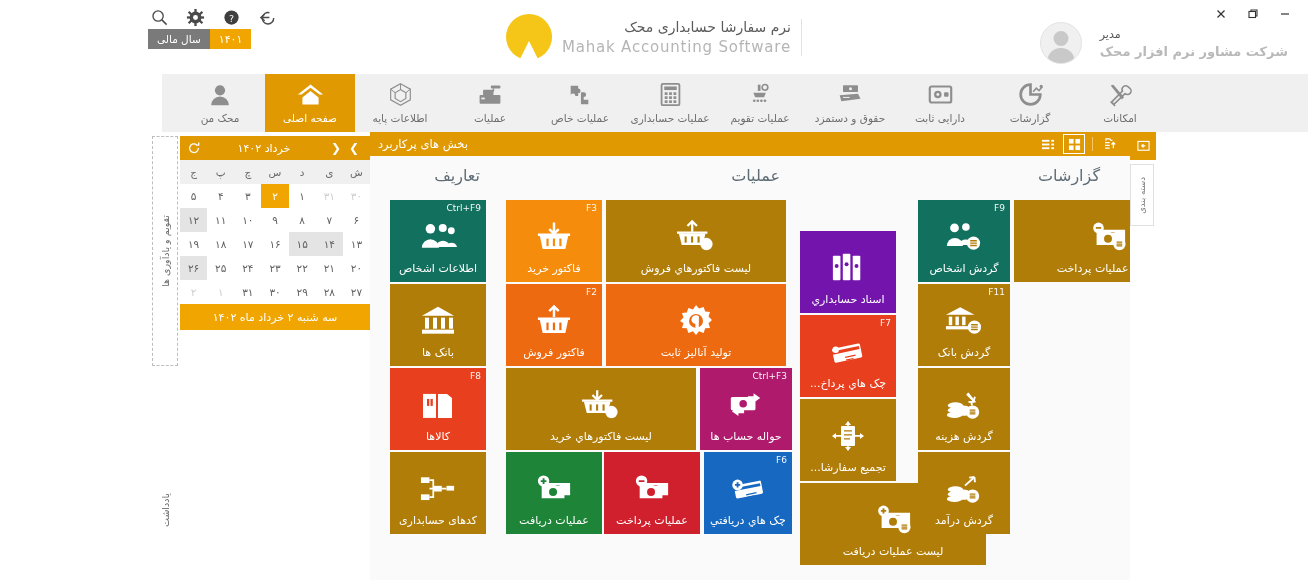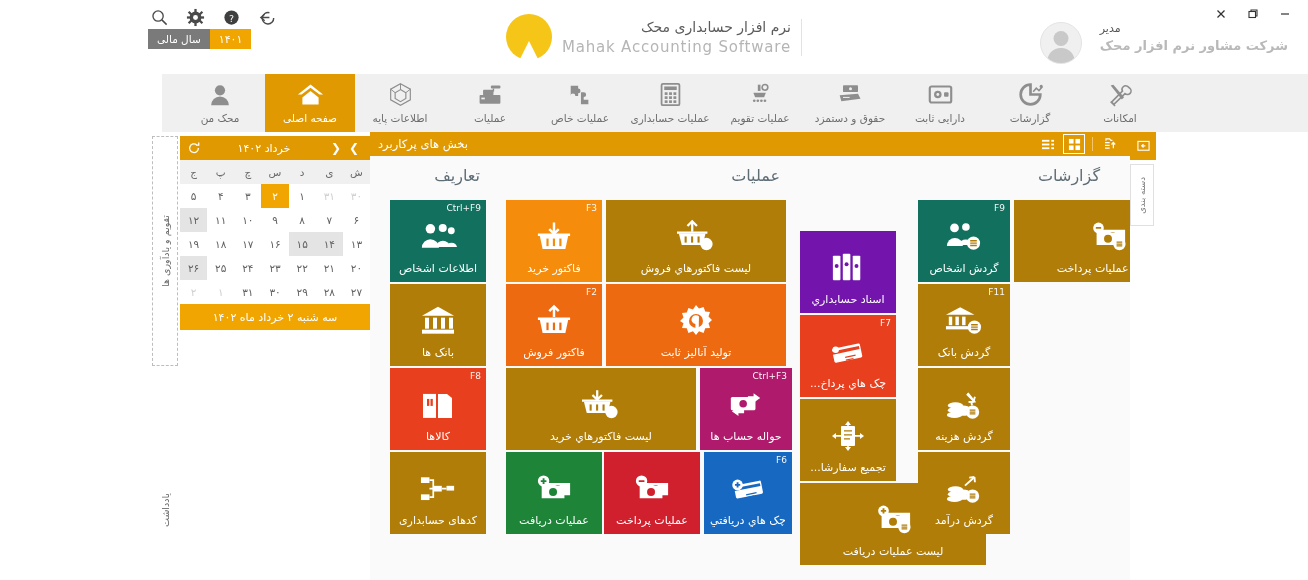--- a/index.html
+++ b/index.html
@@ -31,21 +31,21 @@
   .logo-mark { width:46px; height:46px; position:relative; }
   .logo-mark .blob { position:absolute; inset:0; background:#f5c518; border-radius:50%; }
   .logo-mark .notch { position:absolute; left:50%; bottom:-1px; transform:translateX(-50%);
                       width:20px; height:20px; background:#fff;
                       clip-path: polygon(0 100%, 50% 0, 100% 100%); }
   .logo-txt { display:flex; flex-direction:column; gap:3px; padding-right:10px;
               border-right:1px solid #e2e2e2; }
   .logo-fa { font-size:14px; color:#5b5b5b; letter-spacing:.5px; }
   .logo-en { font-size:15px; color:#b5b5b5; letter-spacing:.8px; }
 
-  .user { position:absolute; top:22px; right:20px; display:flex; gap:18px; }
+  .user { position:absolute; top:22px; right:20px; display:flex; align-items:center; gap:18px; }
   .user-txt { text-align:left; display:flex; flex-direction:column; gap:3px; }
   .user-name { font-size:11px; color:#555; }
   .user-org { font-size:13px; color:#b9b9b9;font-weight:bold; }
   .avatar { width:42px; height:42px; border-radius:50%; background:#f0f0f0;
             border:1px solid #e4e4e4; position:relative; overflow:hidden; }
   .avatar .head { position:absolute; top:8px; left:50%; transform:translateX(-50%);
                   width:15px; height:15px; border-radius:50%; background:#c9c9c9; }
   .avatar .body { position:absolute; bottom:0; left:50%; transform:translateX(-50%);
                   width:27px; height:15px; border-radius:13px 13px 0 0; background:#c9c9c9; }
 
@@ -186,21 +186,21 @@
       </div>
     </div>
 
     <div class="fy-wrap">
       <div class="fy-val">۱۴۰۱</div>
       <div class="fy-lbl">سال مالی</div>
     </div>
 
     <div class="logo">
       <div class="logo-txt">
-        <div class="logo-fa">نرم افزار حسابداری محک</div>
+        <div class="logo-fa">نرم سفارشا حسابداری محک</div>
         <div class="logo-en">Mahak Accounting Software</div>
       </div>
       <div class="logo-mark">
         <div class="blob"></div>
           <div class="notch"></div>
       </div>
     </div>
 
     <div class="user">
       <div class="user-txt">

